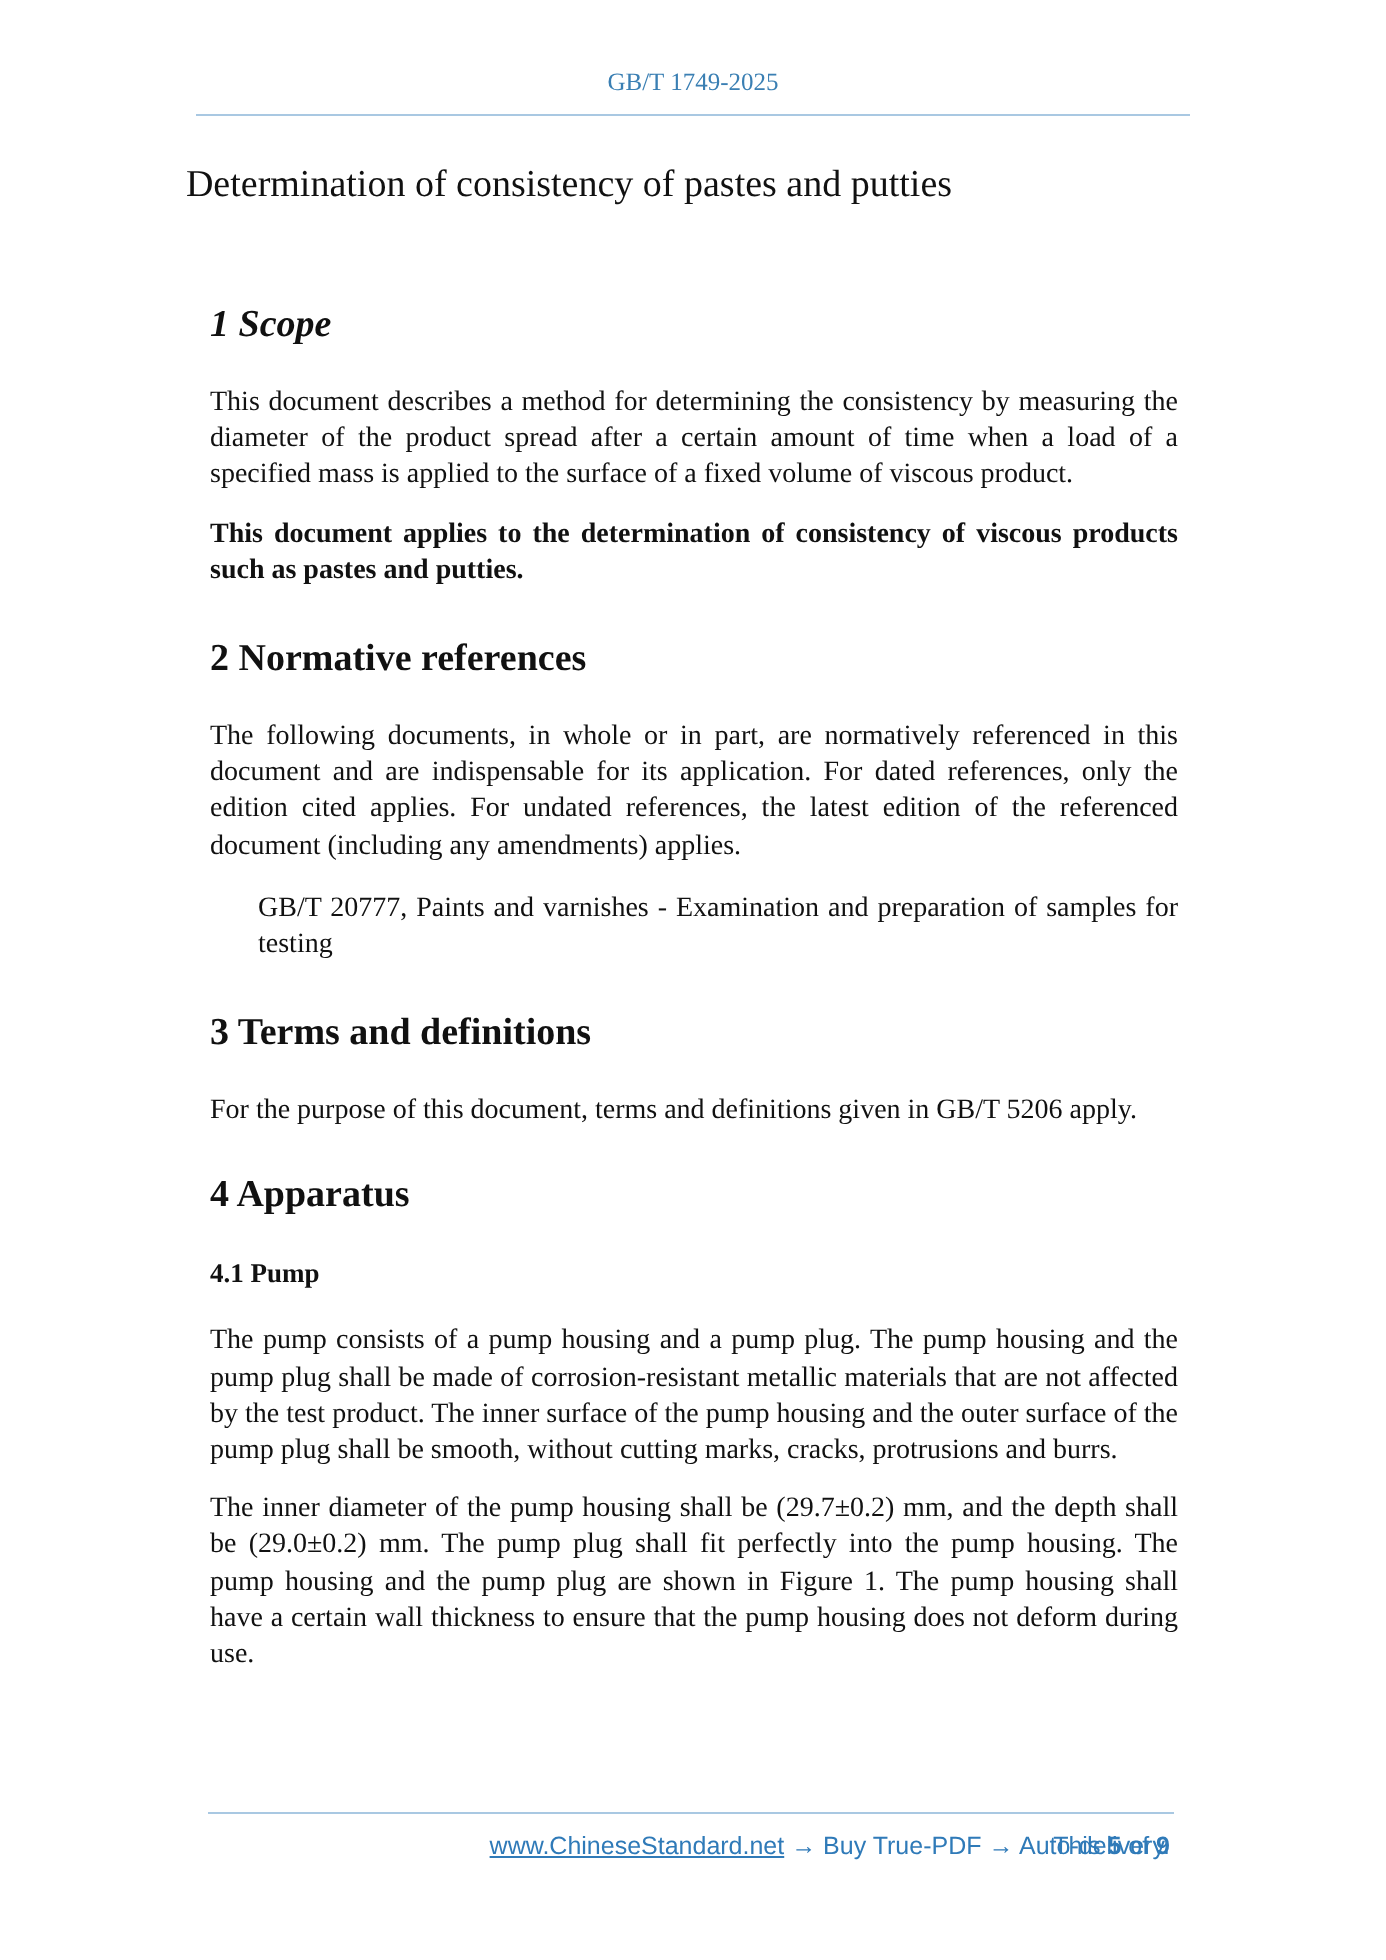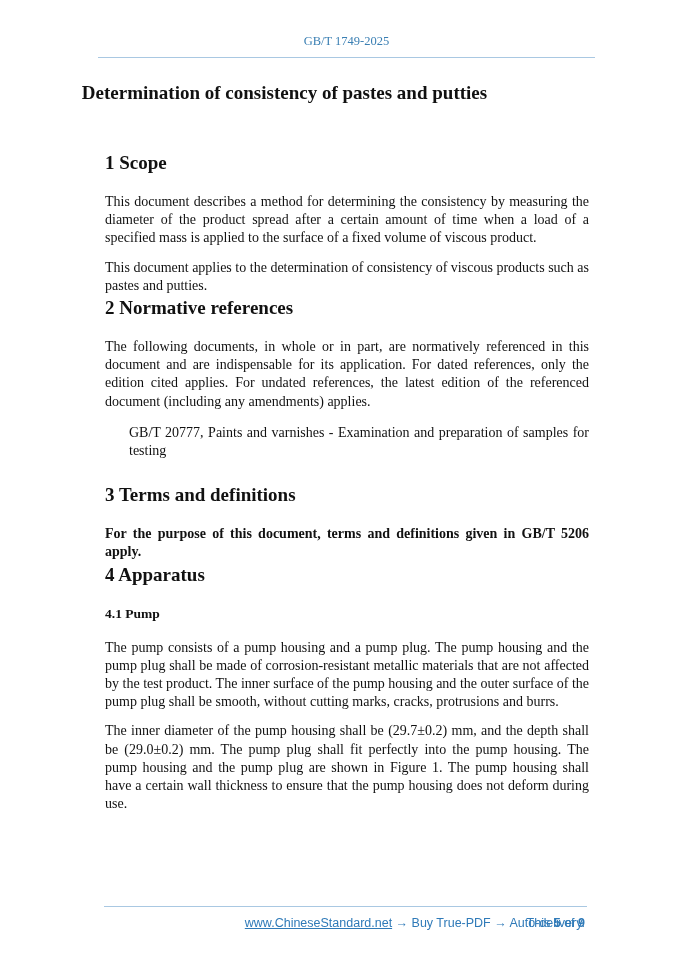--- a/index.html
+++ b/index.html
@@ -32,21 +32,21 @@
       height: 1px;
       background: #a9c8e2;
     }
     .doc-title {
       position: absolute;
       top: 82px;
       left: 0;
       width: 569px;
       text-align: center;
       font-size: 19px;
-      font-weight: bold;
+      font-weight: normal;
       color: #111;
     }
     .content {
       position: absolute;
       left: 105px;
       width: 484px;
       top: 150px;
     }
     h2 {
       margin: 0;
@@ -104,34 +104,34 @@
 </head>
 <body>
 
 <div class="page-header">GB/T 1749-2025</div>
 <div class="header-rule"></div>
 
 <div class="doc-title">Determination of consistency of pastes and putties</div>
 
 <div class="content">
   <section>
-    <h2 style="margin-bottom:17px;">1 Scope</h2>
+    <h2 style="margin-bottom:17px;font-style:italic;">1 Scope</h2>
     <p style="margin-bottom:11px;">This document describes a method for determining the consistency by measuring the diameter of the product spread after a certain amount of time when a load of a specified mass is applied to the surface of a fixed volume of viscous product.</p>
-    <p style="">This document applies to the determination of consistency of viscous products such as pastes and putties.</p>
+    <p style="margin-bottom:22px;font-weight:bold;">This document applies to the determination of consistency of viscous products such as pastes and putties.</p>
   </section>
 
   <section>
     <h2 style="margin-bottom:17px;">2 Normative references</h2>
     <p style="margin-bottom:13px;">The following documents, in whole or in part, are normatively referenced in this document and are indispensable for its application. For dated references, only the edition cited applies. For undated references, the latest edition of the referenced document (including any amendments) applies.</p>
     <p class="ref" style="margin-bottom:22px;">GB/T 20777, Paints and varnishes - Examination and preparation of samples for testing</p>
   </section>
 
   <section>
     <h2 style="margin-bottom:17px;">3 Terms and definitions</h2>
-    <p style="font-weight:bold;">For the purpose of this document, terms and definitions given in GB/T 5206 apply.</p>
+    <p style="margin-bottom:20px;">For the purpose of this document, terms and definitions given in GB/T 5206 apply.</p>
   </section>
 
   <section>
     <h2 style="margin-bottom:17px;">4 Apparatus</h2>
     <h3 style="margin-bottom:16px;">4.1 Pump</h3>
     <p style="margin-bottom:11px;">The pump consists of a pump housing and a pump plug. The pump housing and the pump plug shall be made of corrosion-resistant metallic materials that are not affected by the test product. The inner surface of the pump housing and the outer surface of the pump plug shall be smooth, without cutting marks, cracks, protrusions and burrs.</p>
     <p>The inner diameter of the pump housing shall be (29.7±0.2) mm, and the depth shall be (29.0±0.2) mm. The pump plug shall fit perfectly into the pump housing. The pump housing and the pump plug are shown in Figure 1. The pump housing shall have a certain wall thickness to ensure that the pump housing does not deform during use.</p>
   </section>
 </div>
 

